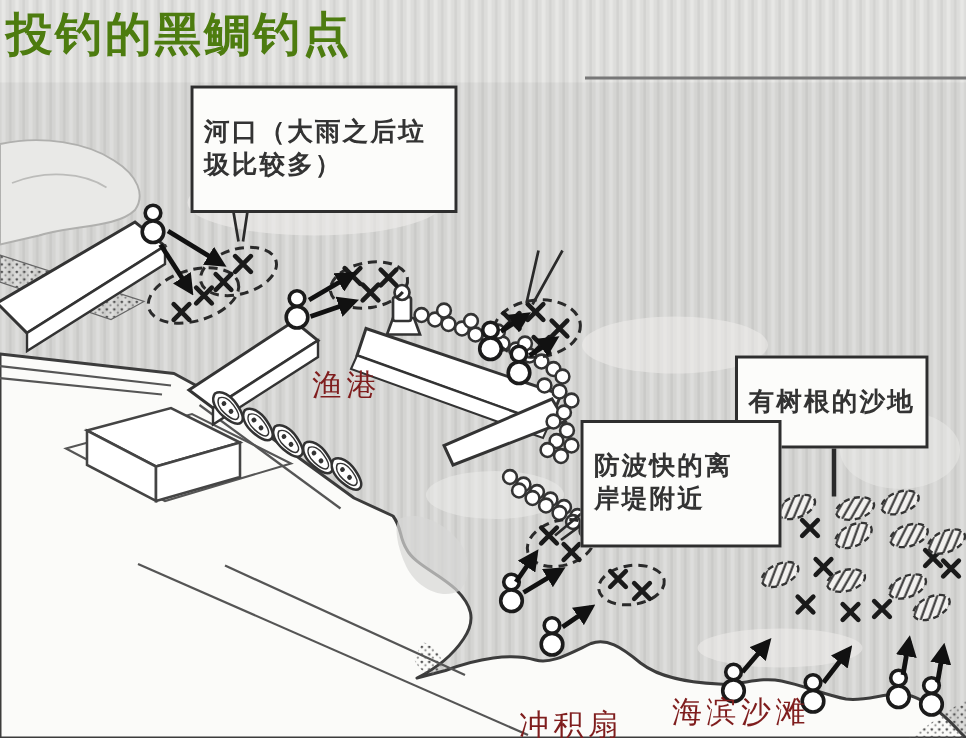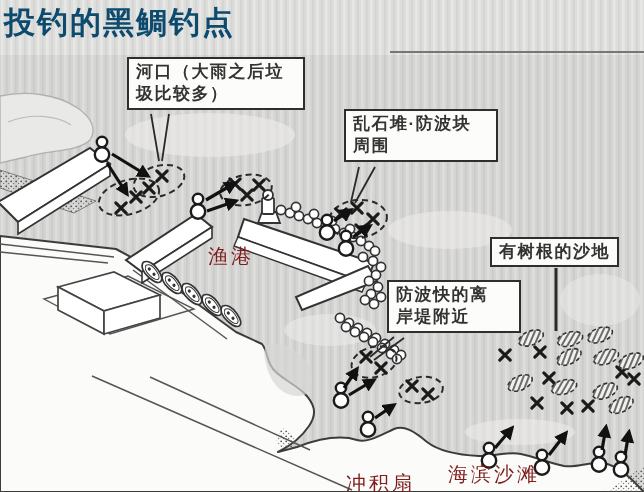--- a/index.html
+++ b/index.html
@@ -1,23 +1,23 @@
 <!DOCTYPE html>
 <html><head>
 <meta charset="utf-8">
 <style>
   html,body{margin:0;padding:0;background:#fff;}
   .stage{position:relative;width:644px;height:492px;overflow:hidden;
          background:#e6e5e3;font-family:"Liberation Sans",sans-serif;}
   .stage svg{position:absolute;left:0;top:0;}
   .title{position:absolute;left:4px;top:2px;font-size:31px;font-weight:900;
-         color:#0c4a6e;letter-spacing:2px;white-space:nowrap;}
+         color:#4d7c0f;letter-spacing:2px;white-space:nowrap;}
   .callout{position:absolute;background:#fcfcfa;border:2px solid #2e2e2e;
            color:#333;font-size:17px;font-weight:600;line-height:1.32;
-           padding:2px 7px;white-space:pre-line;letter-spacing:1.5px;box-sizing:border-box;}
+           padding:18px 7px;white-space:pre-line;letter-spacing:1.5px;box-sizing:border-box;}
   .place{position:absolute;color:#7f1d1d;font-weight:500;letter-spacing:3px;
          font-size:20px;white-space:nowrap;}
   #cb-hekou{left:127px;top:57px;width:178px;}
   #cb-hanglu{left:237px;top:156px;}
   #cb-luanshi{left:344px;top:109px;width:154px;}
   #cb-shudi{left:490px;top:237px;}
   #cb-fangbo{left:387px;top:280px;width:134px;}
   #pl-yugang{left:208px;top:243px;}
   #pl-chongji{left:346px;top:470px;}
   #pl-haibin{left:448px;top:461px;}
@@ -277,22 +277,20 @@
     <path d="M394,337 L370,357 M404,338 L374,360"></path>
   </g>
 
   <line x1="390" y1="52" x2="644" y2="52" stroke="#777" stroke-width="2"></line>
 </svg>
 
 <div class="title">投钓的黑鲷钓点</div>
 
 <div class="callout" id="cb-hekou">河口（大雨之后垃
 圾比较多）</div>
-<div class="callout" id="cb-luanshi">乱石堆·防波块
-周围</div>
 <div class="callout" id="cb-shudi">有树根的沙地</div>
 <div class="callout" id="cb-fangbo">防波快的离
 岸堤附近</div>
 
 <div class="place" id="pl-yugang">渔港</div>
 <div class="place" id="pl-chongji">冲积扇</div>
 <div class="place" id="pl-haibin">海滨沙滩</div>
 
 </div>
 

